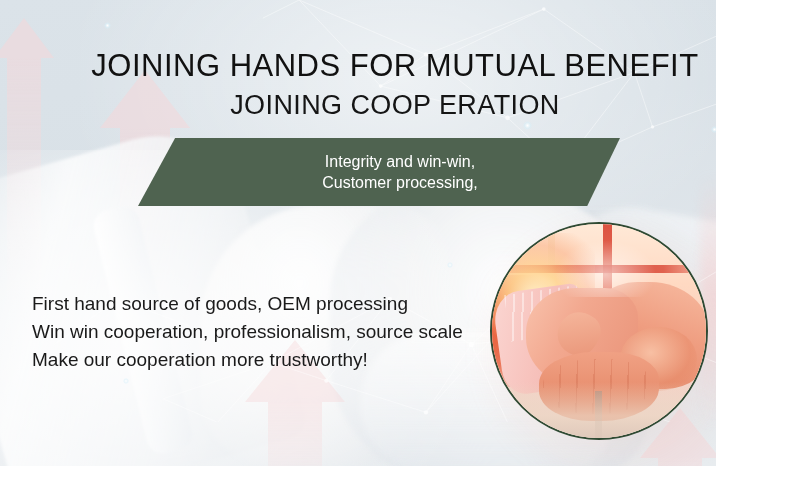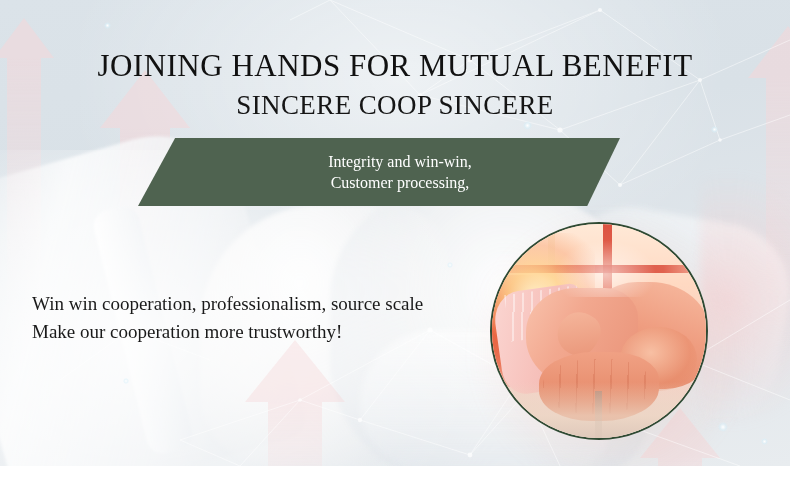--- a/index.html
+++ b/index.html
@@ -2,24 +2,24 @@
 <html><head>
 <meta charset="utf-8">
 <style>
   html, body {
     margin: 0;
     padding: 0;
     background: #ffffff;
   }
   #banner {
     position: relative;
-    width: 790px;
+    width: 716px;
     height: 480px;
     overflow: hidden;
-    font-family: Liberation Serif, serif;
+    font-family: Liberation Sans, sans-serif;
     background: #ffffff;
   }
 
   
   .bg-base {
     position: absolute;
     inset: 0 0 14px 0;
     background:
       linear-gradient(170deg, #dbe3e9 0%, #d9e1e7 35%, #dfe5ea 60%, #e8ecef 100%);
   }
@@ -412,30 +412,31 @@
 
   <div class="dot" style="left:104px; top:22px; width:7px; height:7px;"></div>
   <div class="dot" style="left:523px; top:121px; width:9px; height:9px;"></div>
   <div class="dot" style="left:711px; top:126px; width:7px; height:7px;"></div>
   <div class="dot" style="left:718px; top:422px; width:10px; height:10px;"></div>
   <div class="dot" style="left:761px; top:438px; width:7px; height:7px;"></div>
   <div class="dot" style="left:123px; top:378px; width:6px; height:6px;"></div>
   <div class="dot" style="left:447px; top:262px; width:6px; height:6px;"></div>
 
   <div id="headline">JOINING HANDS FOR MUTUAL BENEFIT</div>
-  <div id="subheadline">SINCERE COOP SINCERE</div>
+  <div id="subheadline">JOINING COOP ERATION</div>
 
   <div id="green-banner">
     <div id="green-banner-text">
       <span>Integrity and win-win,</span>
       <span>Customer processing,</span>
     </div>
   </div>
 
   <div id="body-copy">
+    <span>First hand source of goods, OEM processing</span>
     <span>Win win cooperation, professionalism, source scale</span>
     <span>Make our cooperation more trustworthy!</span>
   </div>
 
   <div id="circle-photo">
     <div class="cp" id="cp-bg"></div>
     <div class="cp" id="cp-mullion-v2"></div>
     <div class="cp" id="cp-mullion-v"></div>
     <div class="cp" id="cp-mullion-h"></div>
     <div class="cp" id="cp-red-left"></div>

